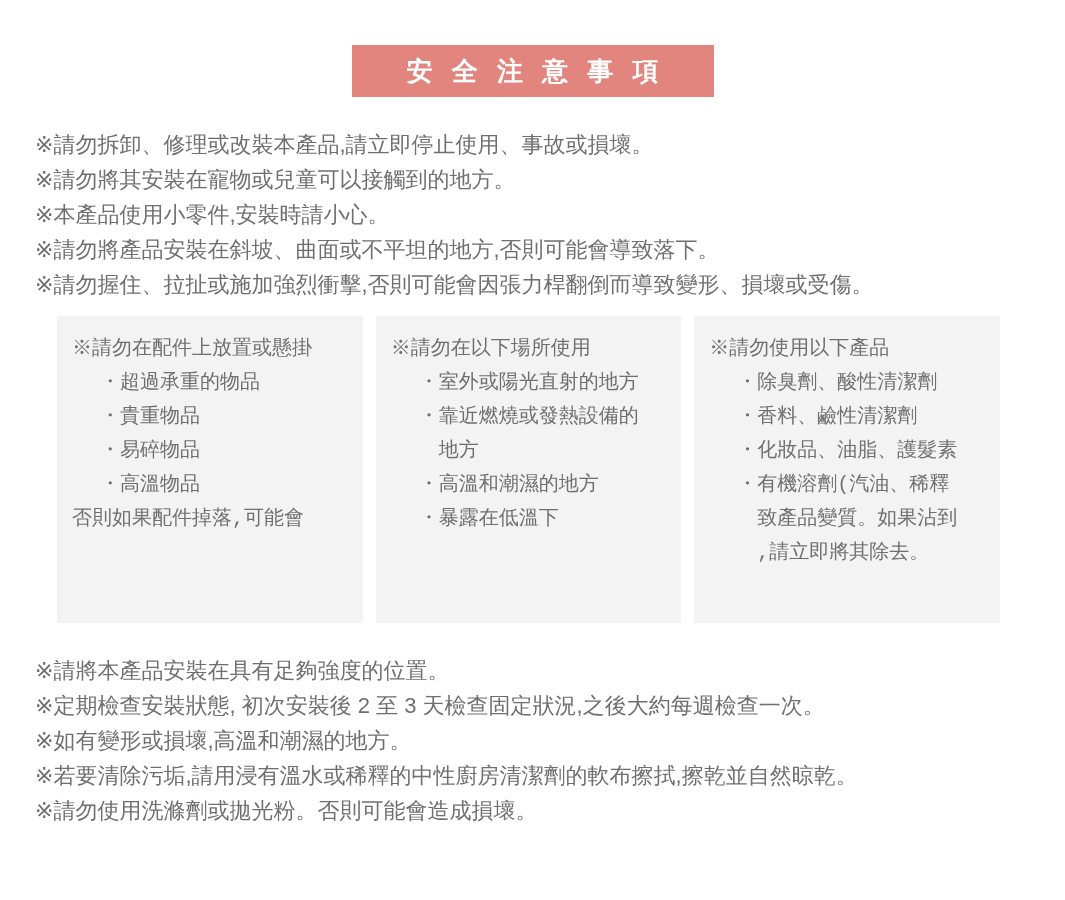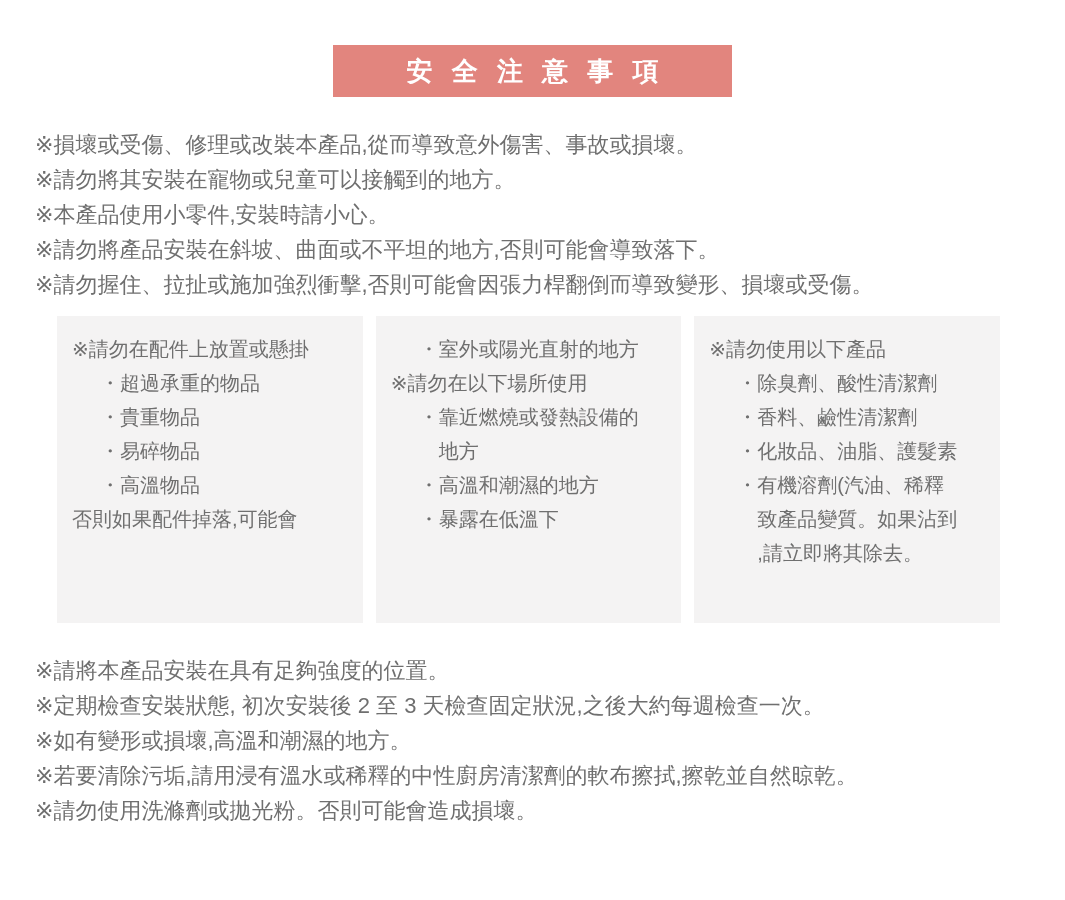--- a/index.html
+++ b/index.html
@@ -12,21 +12,21 @@
   html, body { margin: 0; padding: 0; }
   body {
     width: 1065px;
     height: 900px;
     background: #ffffff;
     font-family: "Liberation Sans", "DejaVu Sans", sans-serif;
     color: var(--text);
     overflow: hidden;
   }
   .banner {
-    width: 399px;
+    width: 362px;
     height: 52px;
     margin: 45px auto 0 auto;
     background: var(--banner-bg);
     display: flex;
     align-items: center;
     justify-content: center;
   }
   .banner .title {
     color: var(--banner-text);
     font-size: 26px;
@@ -50,53 +50,53 @@
     width: 943px;
   }
   .box {
     flex: 1;
     background: var(--box-bg);
     min-height: 307px;
     padding: 16px 15px 18px 15px;
     font-size: 20px;
     line-height: 34px;
   }
-  .box .line { white-space: nowrap; }
+  .box .line { white-space: nowrap; font-family: Liberation Mono, monospace; }
   .box .line.bullet { padding-left: 28px; }
   .box .line.cont   { padding-left: 48px; }
 </style>
 </head>
 <body>
 
 <div class="banner">
   <div class="title">安 全 注 意 事 項</div>
 </div>
 
 <div class="warn-list top">
-  <div class="warn-line">※損壞或受傷、修理或改裝本產品,從而導致意外傷害、事故或損壞。</div>
+  <div class="warn-line">※請勿拆卸、修理或改裝本產品,請立即停止使用、事故或損壞。</div>
   <div class="warn-line">※請勿將其安裝在寵物或兒童可以接觸到的地方。</div>
   <div class="warn-line">※本產品使用小零件,安裝時請小心。</div>
   <div class="warn-line">※請勿將產品安裝在斜坡、曲面或不平坦的地方,否則可能會導致落下。</div>
   <div class="warn-line">※請勿握住、拉扯或施加強烈衝擊,否則可能會因張力桿翻倒而導致變形、損壞或受傷。</div>
 </div>
 
 <div class="boxes">
 
   <div class="box">
     <div class="line heading">※請勿在配件上放置或懸掛</div>
     <div class="line bullet"><span class="dot">・</span><span>超過承重的物品</span></div>
     <div class="line bullet"><span class="dot">・</span><span>貴重物品</span></div>
     <div class="line bullet"><span class="dot">・</span><span>易碎物品</span></div>
     <div class="line bullet"><span class="dot">・</span><span>高溫物品</span></div>
     <div class="line plain">否則如果配件掉落,可能會</div>
   </div>
 
   <div class="box">
+    <div class="line heading">※請勿在以下場所使用</div>
     <div class="line bullet"><span class="dot">・</span><span>室外或陽光直射的地方</span></div>
-    <div class="line heading">※請勿在以下場所使用</div>
     <div class="line bullet"><span class="dot">・</span><span>靠近燃燒或發熱設備的</span></div>
     <div class="line cont">地方</div>
     <div class="line bullet"><span class="dot">・</span><span>高溫和潮濕的地方</span></div>
     <div class="line bullet"><span class="dot">・</span><span>暴露在低溫下</span></div>
   </div>
 
   <div class="box">
     <div class="line heading">※請勿使用以下產品</div>
     <div class="line bullet"><span class="dot">・</span><span>除臭劑、酸性清潔劑</span></div>
     <div class="line bullet"><span class="dot">・</span><span>香料、鹼性清潔劑</span></div>

